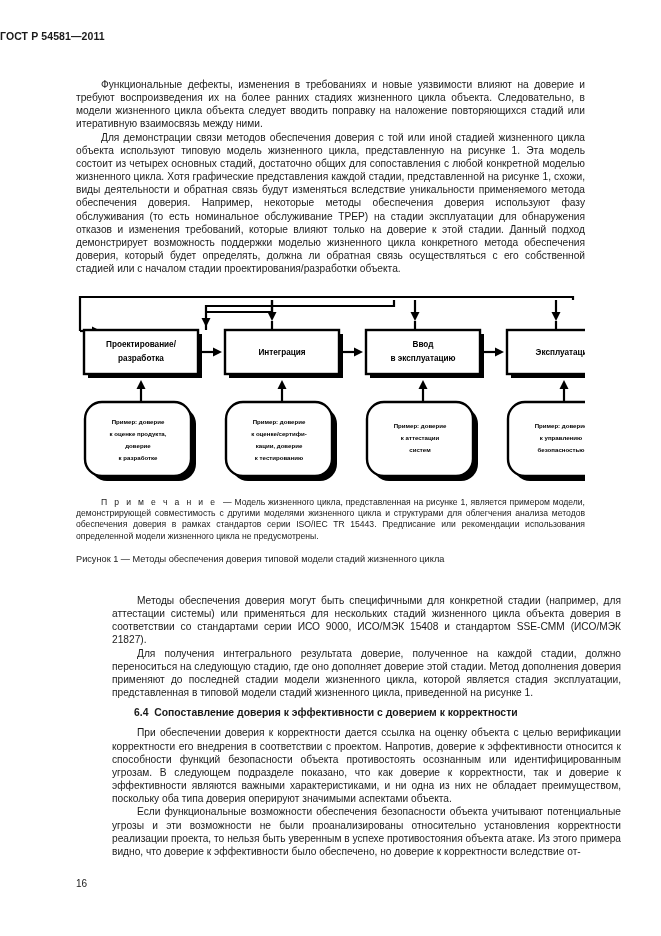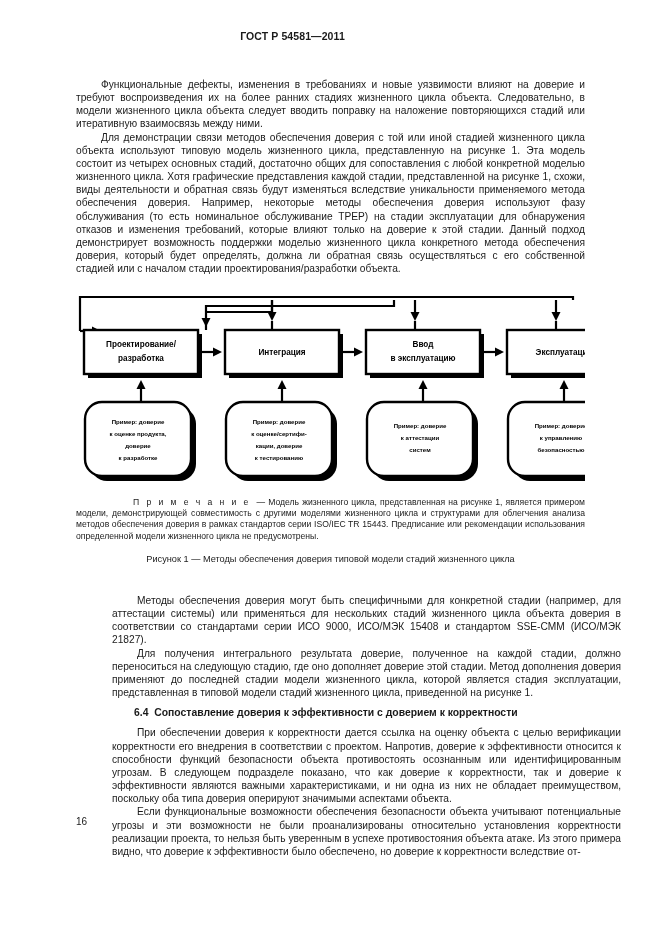--- a/index.html
+++ b/index.html
@@ -23,21 +23,21 @@
     width: 661px;
     height: 936px;
   }
 
   
   .header {
     position: absolute;
     left: 0;
     top: 30px;
     width: 585px;
-    text-align: center;
+    text-align: left;
     font-size: 10.5px;
     font-weight: bold;
     letter-spacing: 0.1px;
   }
 
   
   .column {
     position: absolute;
     left: 76px;
     top: 78px;
@@ -70,35 +70,33 @@
   
   .note {
     margin: 0;
     font-size: 8.6px;
     line-height: 11.2px;
     text-align: justify;
     text-indent: 25px;
   }
   .note .note-label {
     letter-spacing: 2.1px;
-    margin-left: 32px;
   }
 
   .fig-caption {
     margin: 0;
     font-size: 9.2px;
     line-height: 12px;
-    text-align: center;
   }
 
   
   .folio {
     position: absolute;
     left: 76px;
-    top: 816px;
+    top: 878px;
     font-size: 10px;
   }
 
   
   .figure {
     position: absolute;
     left: 76px;
     top: 294px;
     width: 509px;
     height: 191px;

